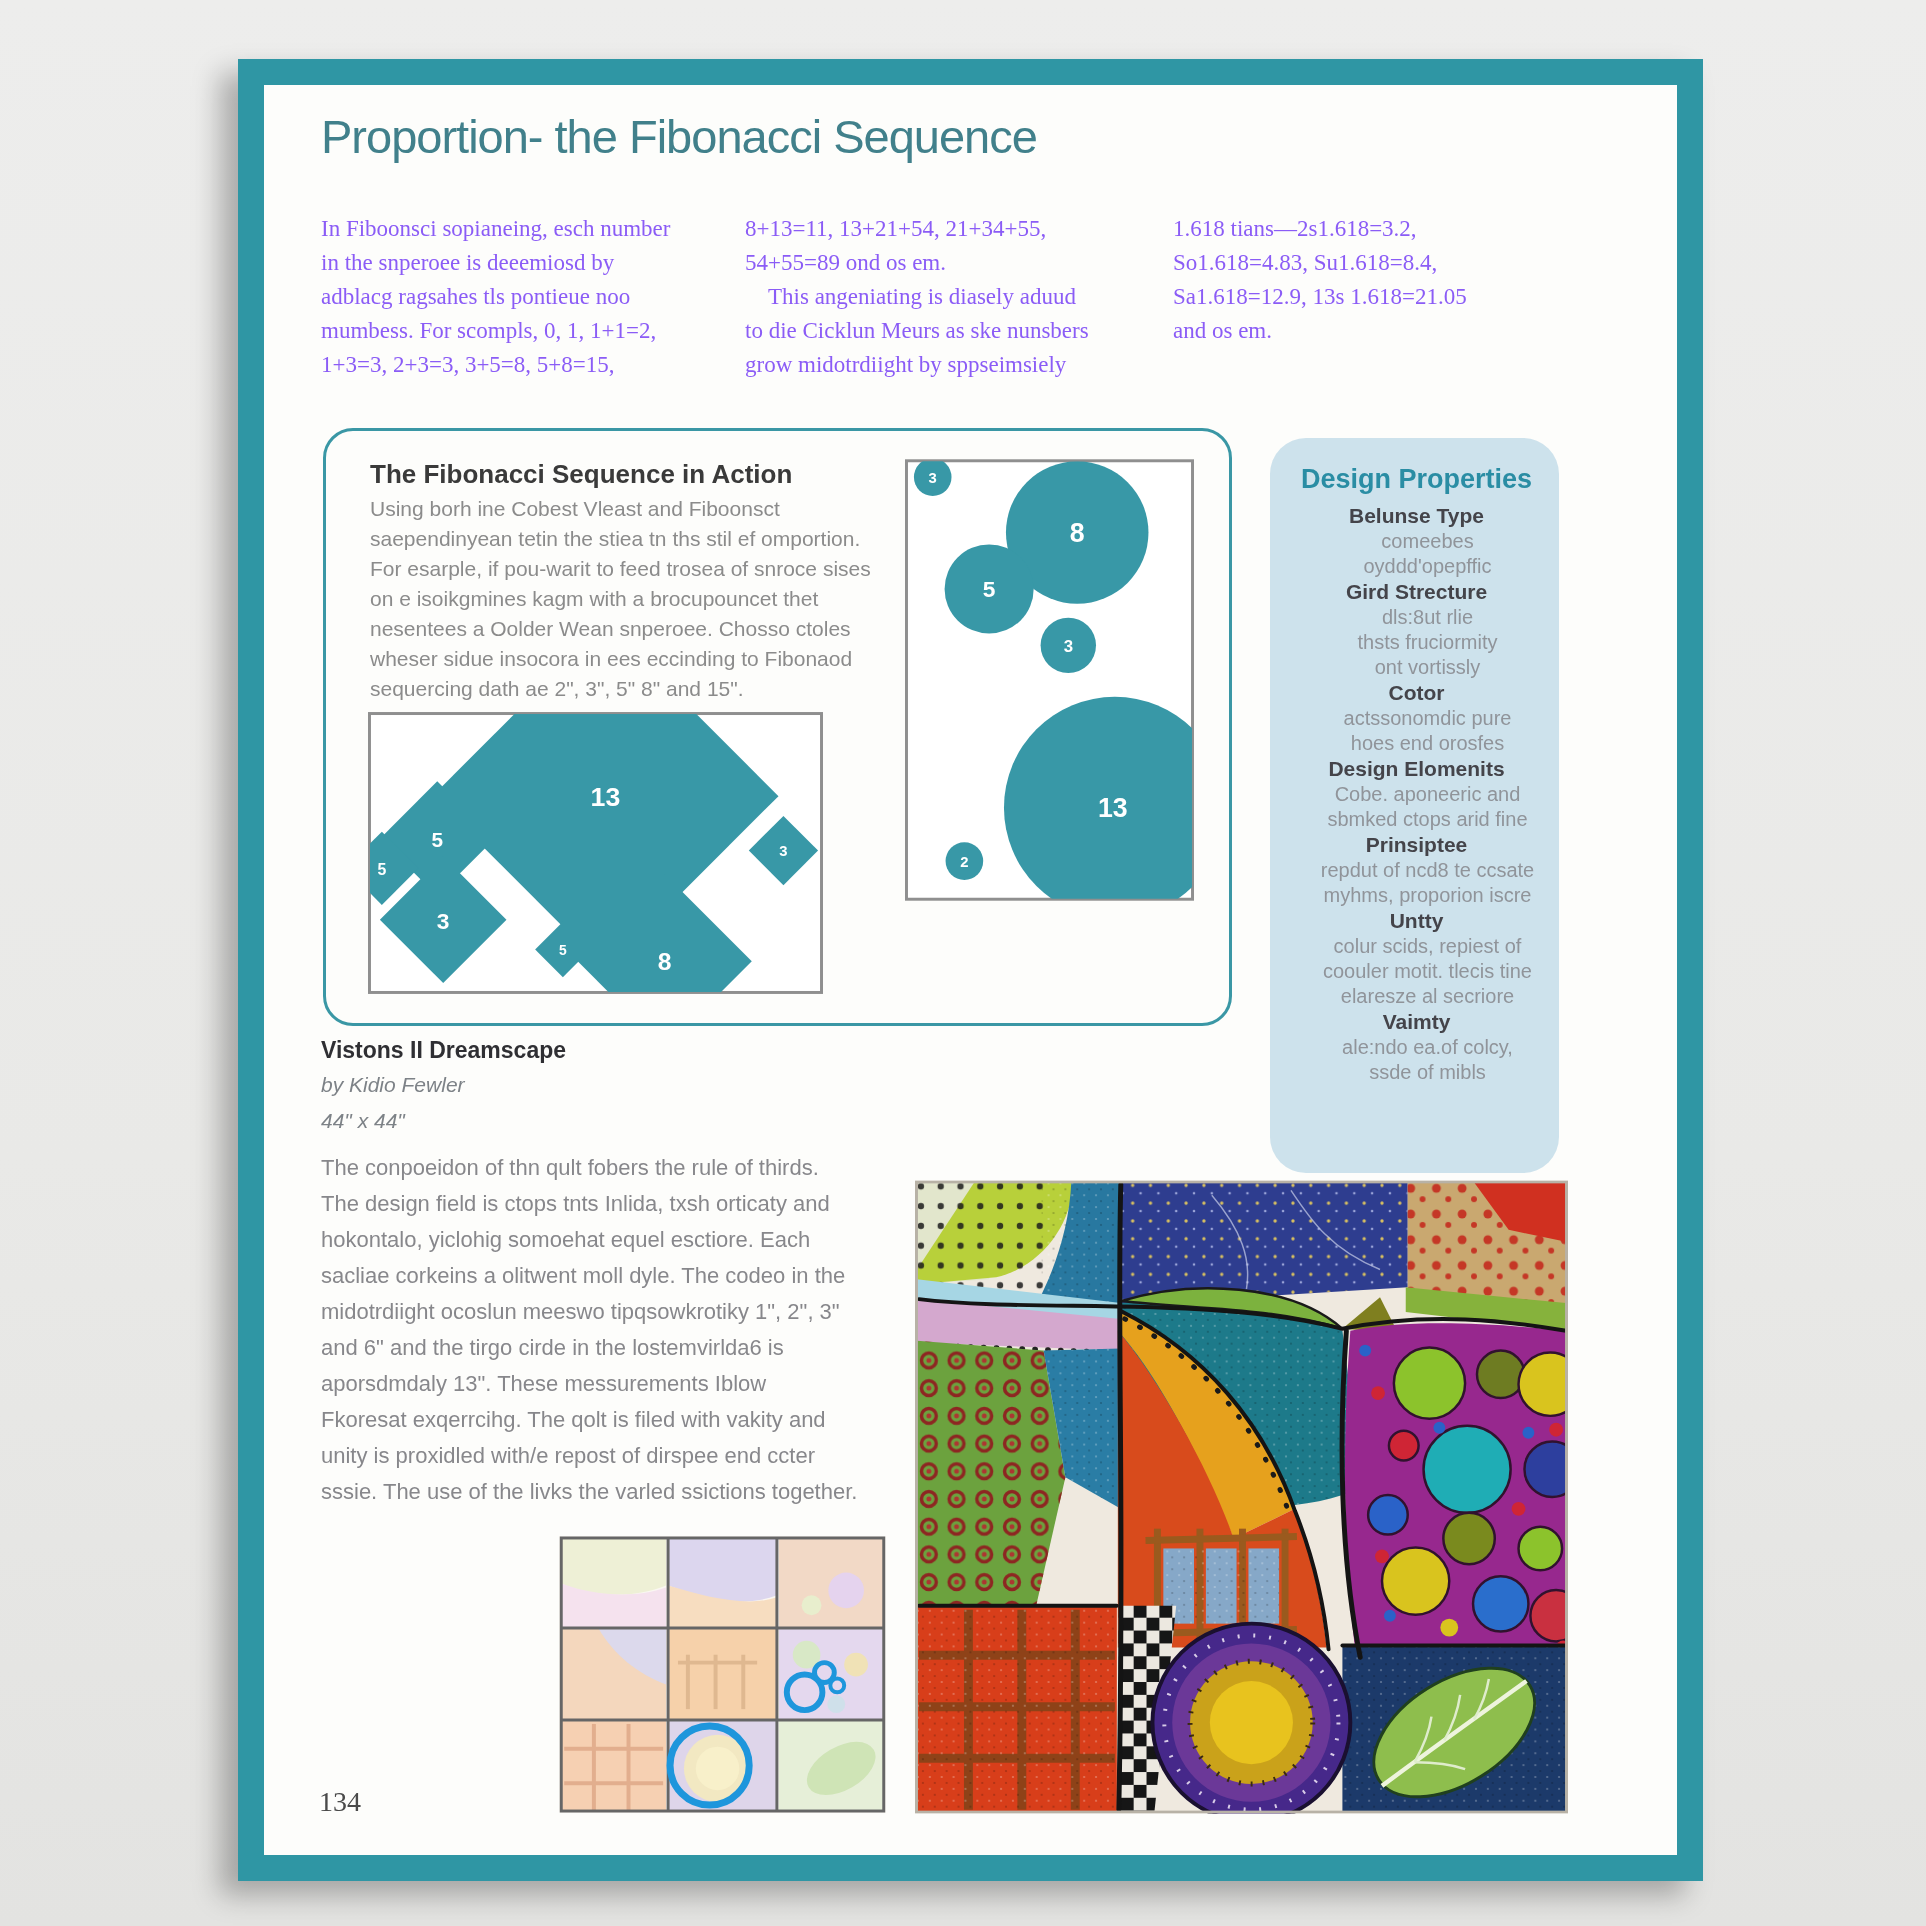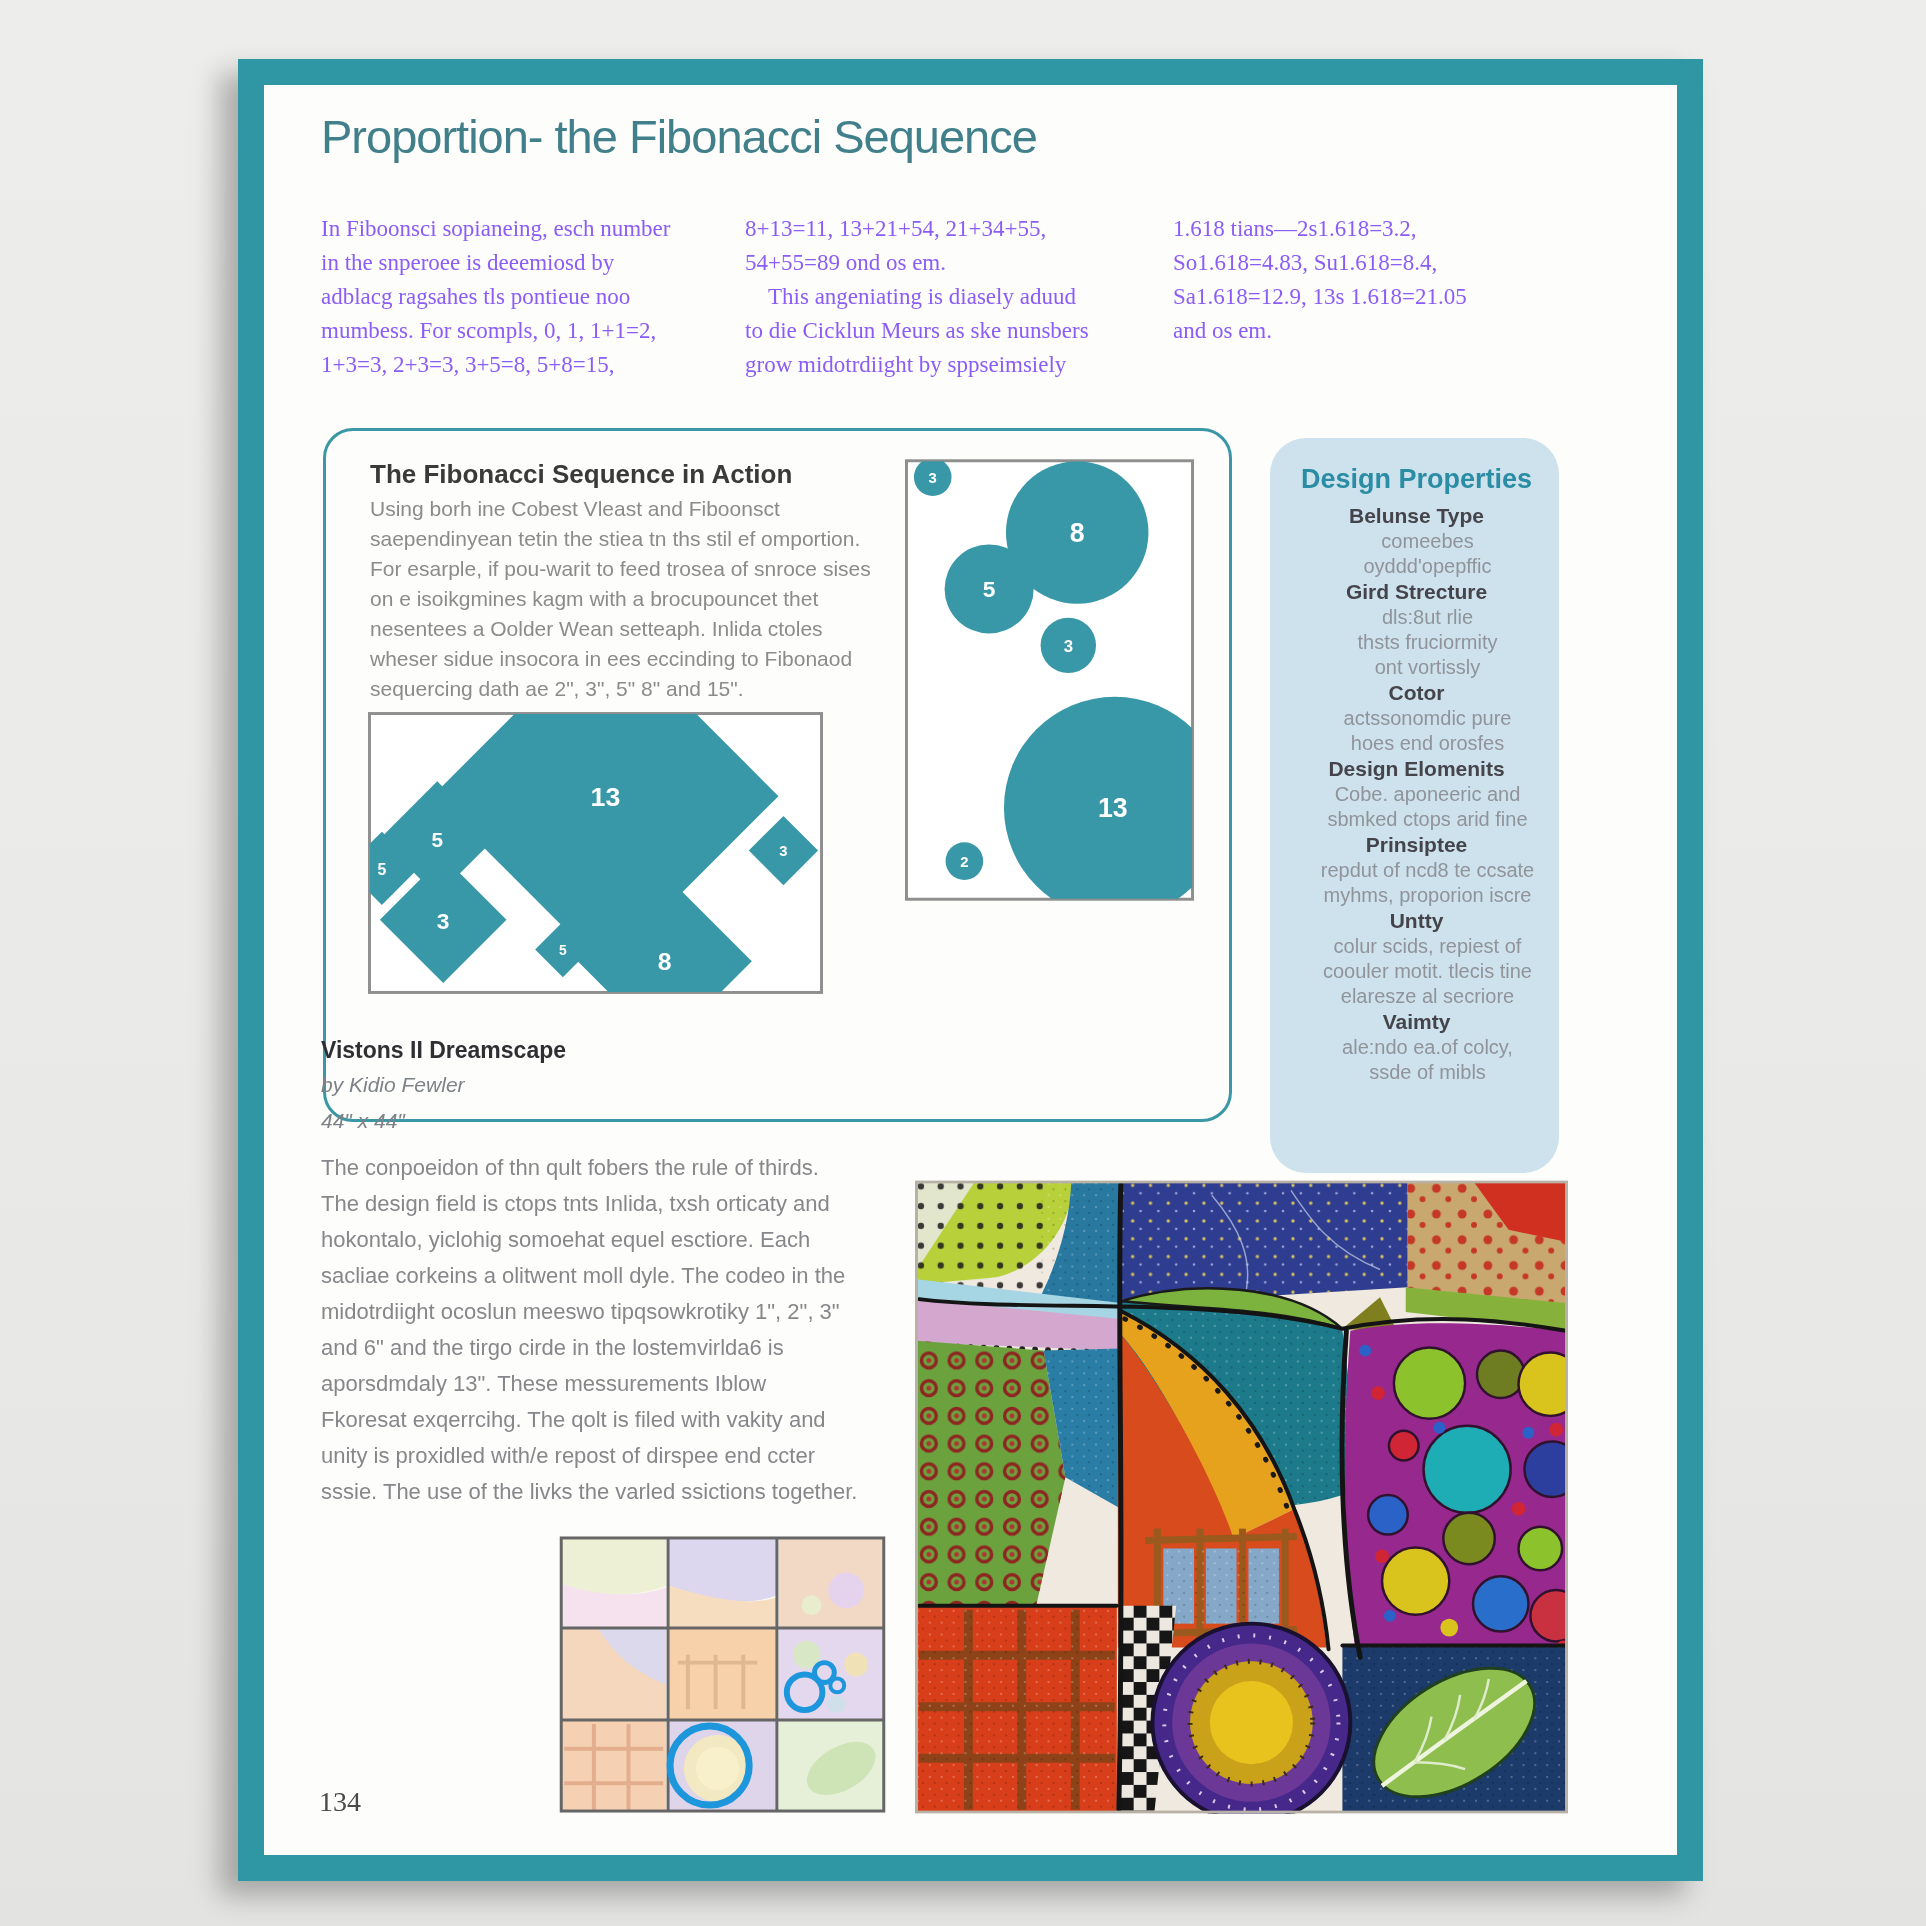--- a/index.html
+++ b/index.html
@@ -19,21 +19,21 @@
   }
   .col{
     position:absolute;top:127px;font-family:"Liberation Serif",serif;
     font-size:23px;line-height:34px;color:#8b5cf6;
   }
   .col div{white-space:nowrap;}
   .col1{left:57px;width:465px}
   .col2{left:481px;width:356px}
   .col3{left:909px;width:356px}
   .action-box{
-    position:absolute;left:59px;top:343px;width:909px;height:694px;
+    position:absolute;left:59px;top:343px;width:909px;height:598px;
     border:3px solid #3a97a5;border-radius:30px;box-sizing:border-box;
   }
   .box-heading{position:absolute;left:44px;top:28px;font-size:26px;font-weight:bold;color:#3a3a3a;white-space:nowrap;}
   .box-body{position:absolute;left:44px;top:63px;font-size:21px;line-height:30px;color:#8b8b8b;}
   .box-body div{white-space:nowrap;}
   .diamond-fig{position:absolute;left:42px;top:281px;width:455px;height:282px;}
   .circle-fig{position:absolute;left:579px;top:28px;width:289px;height:442px;}
   .sidebar{
     position:absolute;left:1006px;top:353px;width:289px;height:735px;
     background:#cde2ec;border-radius:36px;padding:26px 22px 20px 26px;box-sizing:border-box;text-align:center;
@@ -83,21 +83,21 @@
       <div>and os em.</div>
     </div>
 
     <div class="action-box">
       <div class="box-heading">The Fibonacci Sequence in Action</div>
       <div class="box-body">
         <div>Using borh ine Cobest Vleast and Fiboonsct</div>
         <div>saependinyean tetin the stiea tn ths stil ef omportion.</div>
         <div>For esarple, if pou-warit to feed trosea of snroce sises</div>
         <div>on e isoikgmines kagm with a brocupouncet thet</div>
-        <div>nesentees a Oolder Wean setteaph. Inlida ctoles</div>
+        <div>nesentees a Oolder Wean snperoee. Chosso ctoles</div>
         <div>wheser sidue insocora in ees eccinding to Fibonaod</div>
         <div>sequercing dath ae 2", 3", 5" 8" and 15".</div>
       </div>
 
       <div class="diamond-fig">
         <svg width="455" height="282" viewBox="0 0 460 285">
           <defs>
               <clipPath id="dclip">
                 <rect x="2" y="2" width="456" height="281"></rect>
               </clipPath>

